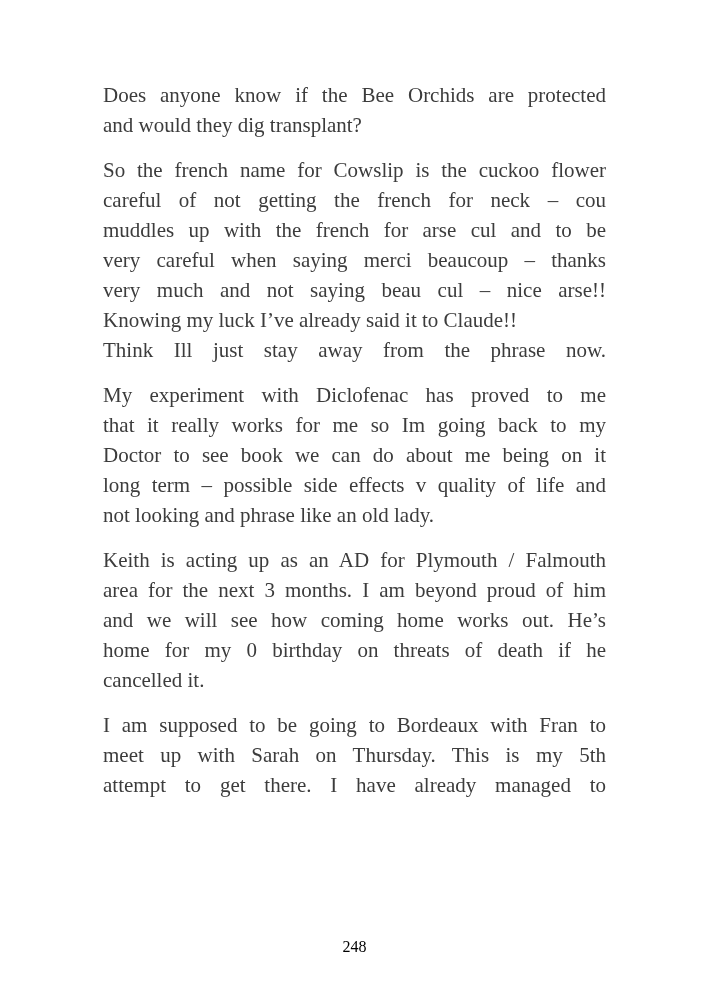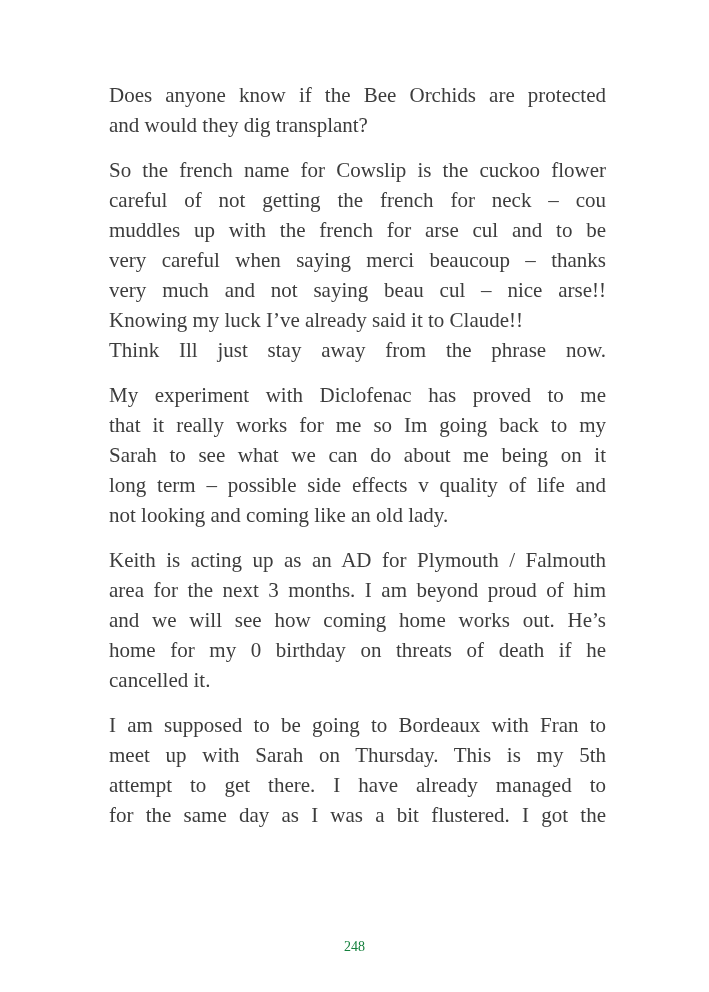--- a/index.html
+++ b/index.html
@@ -23,34 +23,33 @@
     width: 503px;
     font-size: 21px;
     line-height: 30px;
   }
   .paragraph {
     margin: 0 0 15px 0;
   }
   .line {
     text-align: justify;
     text-align-last: justify;
-    margin-left: 6px;
   }
   .line.para-end {
     text-align-last: left;
   }
   .page-number {
     position: absolute;
     top: 940px;
     left: 0;
     width: 709px;
     text-align: center;
-    font-size: 14px;
+    font-size: 16px;
     line-height: 14px;
-    color: #15803d;
+    color: #000000;
   }
 </style>
 </head>
 <body>
 
 <div class="page">
   <div class="text-block" id="text-block">
       <div class="paragraph">
         <div class="line">Does anyone know if the Bee Orchids are protected</div>
         <div class="line para-end">and would they dig transplant?</div>
@@ -60,32 +59,31 @@
         <div class="line">careful of not getting the french for neck – cou</div>
         <div class="line">muddles up with the french for arse cul and to be</div>
         <div class="line">very careful when saying merci beaucoup – thanks</div>
         <div class="line">very much and not saying beau cul – nice arse!!</div>
         <div class="line para-end">Knowing my luck I’ve already said it to Claude!!</div>
         <div class="line">Think Ill just stay away from the phrase now.</div>
       </div>
       <div class="paragraph">
         <div class="line">My experiment with Diclofenac has proved to me</div>
         <div class="line">that it really works for me so Im going back to my</div>
-        <div class="line">Sarah to see what we can do about me being on it</div>
+        <div class="line">Doctor to see book we can do about me being on it</div>
         <div class="line">long term – possible side effects v quality of life and</div>
-        <div class="line para-end">not looking and coming like an old lady.</div>
+        <div class="line para-end">not looking and phrase like an old lady.</div>
       </div>
       <div class="paragraph">
         <div class="line">Keith is acting up as an AD for Plymouth / Falmouth</div>
         <div class="line">area for the next 3 months. I am beyond proud of him</div>
         <div class="line">and we will see how coming home works out. He’s</div>
         <div class="line">home for my 0 birthday on threats of death if he</div>
         <div class="line para-end">cancelled it.</div>
       </div>
       <div class="paragraph">
         <div class="line">I am supposed to be going to Bordeaux with Fran to</div>
         <div class="line">meet up with Sarah on Thursday. This is my 5th</div>
         <div class="line">attempt to get there. I have already managed to</div>
-        <div class="line">for the same day as I was a bit flustered. I got the</div>
       </div>
     </div>
   <div class="page-number">248</div>
 </div>
 
 </body></html>

